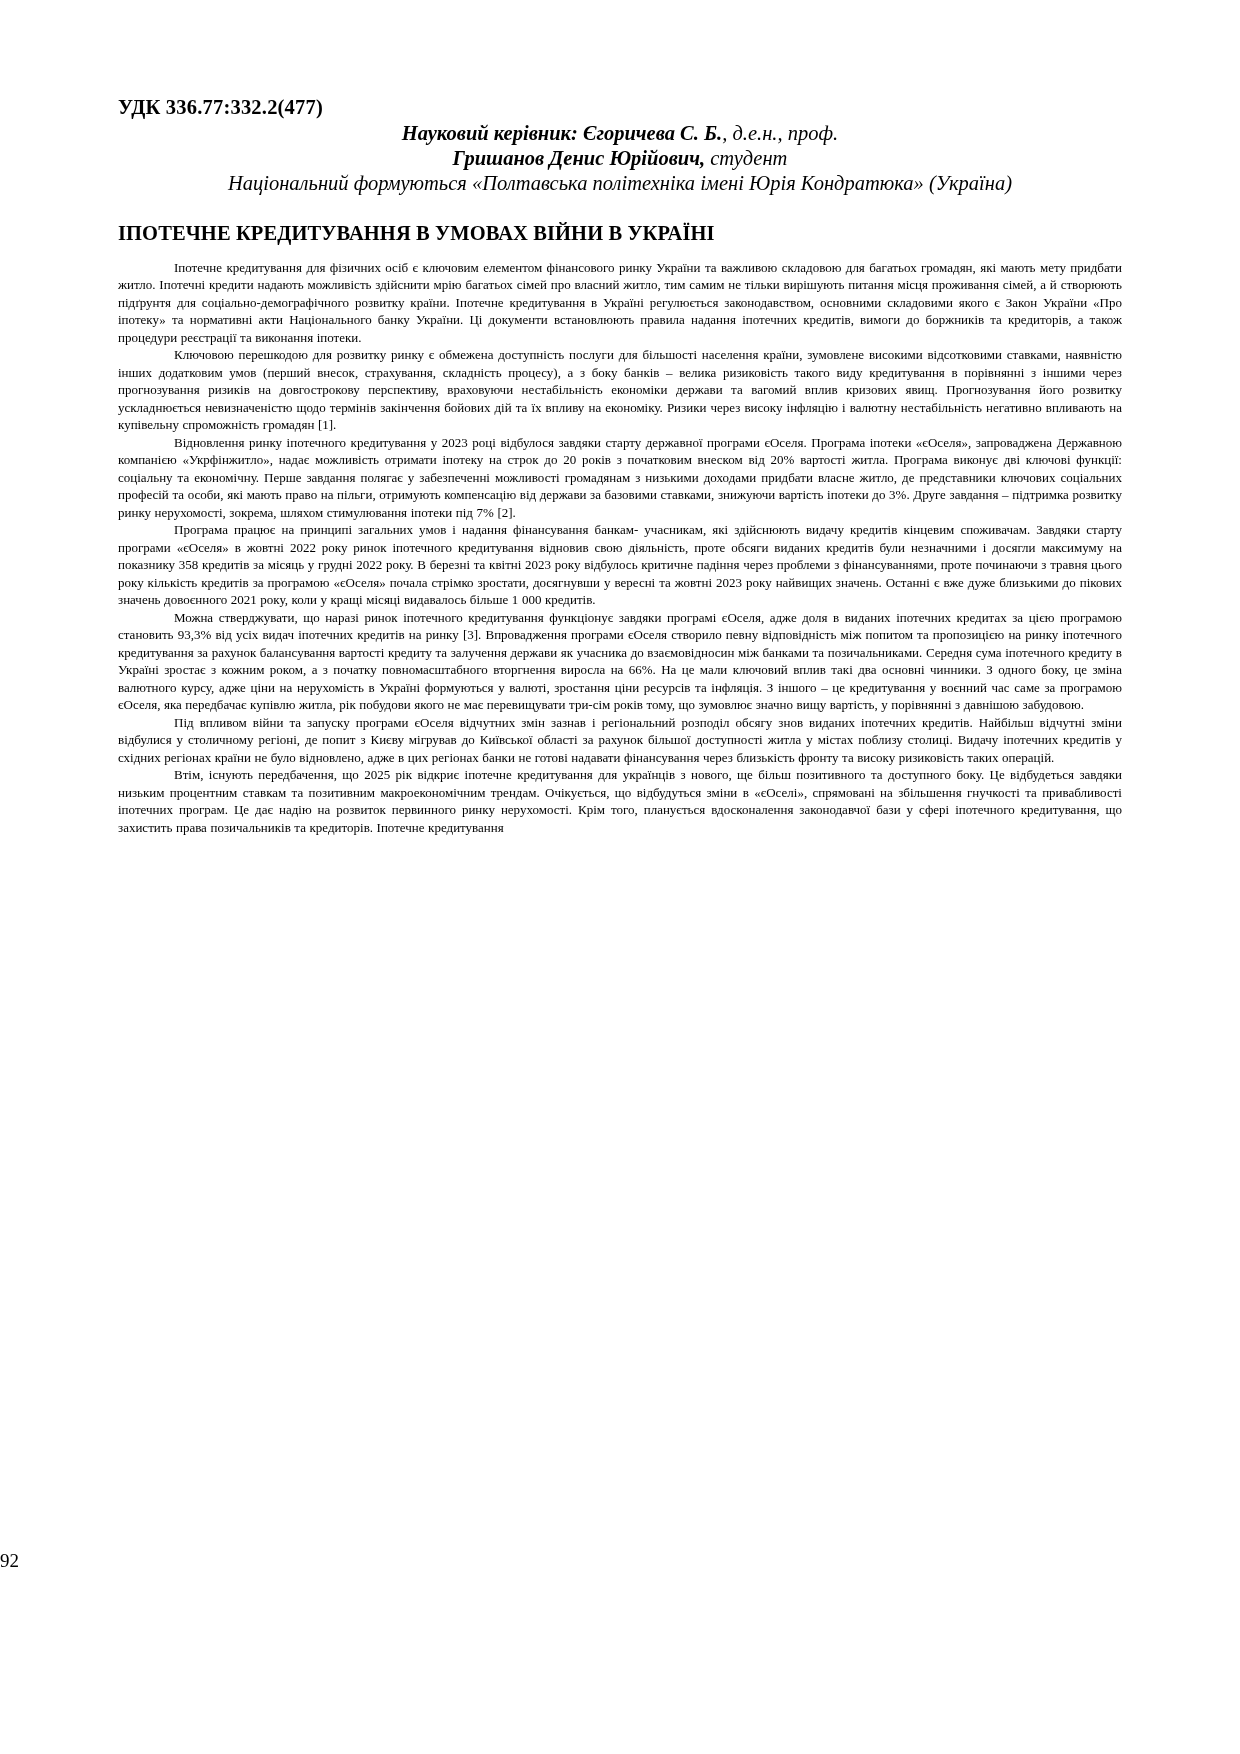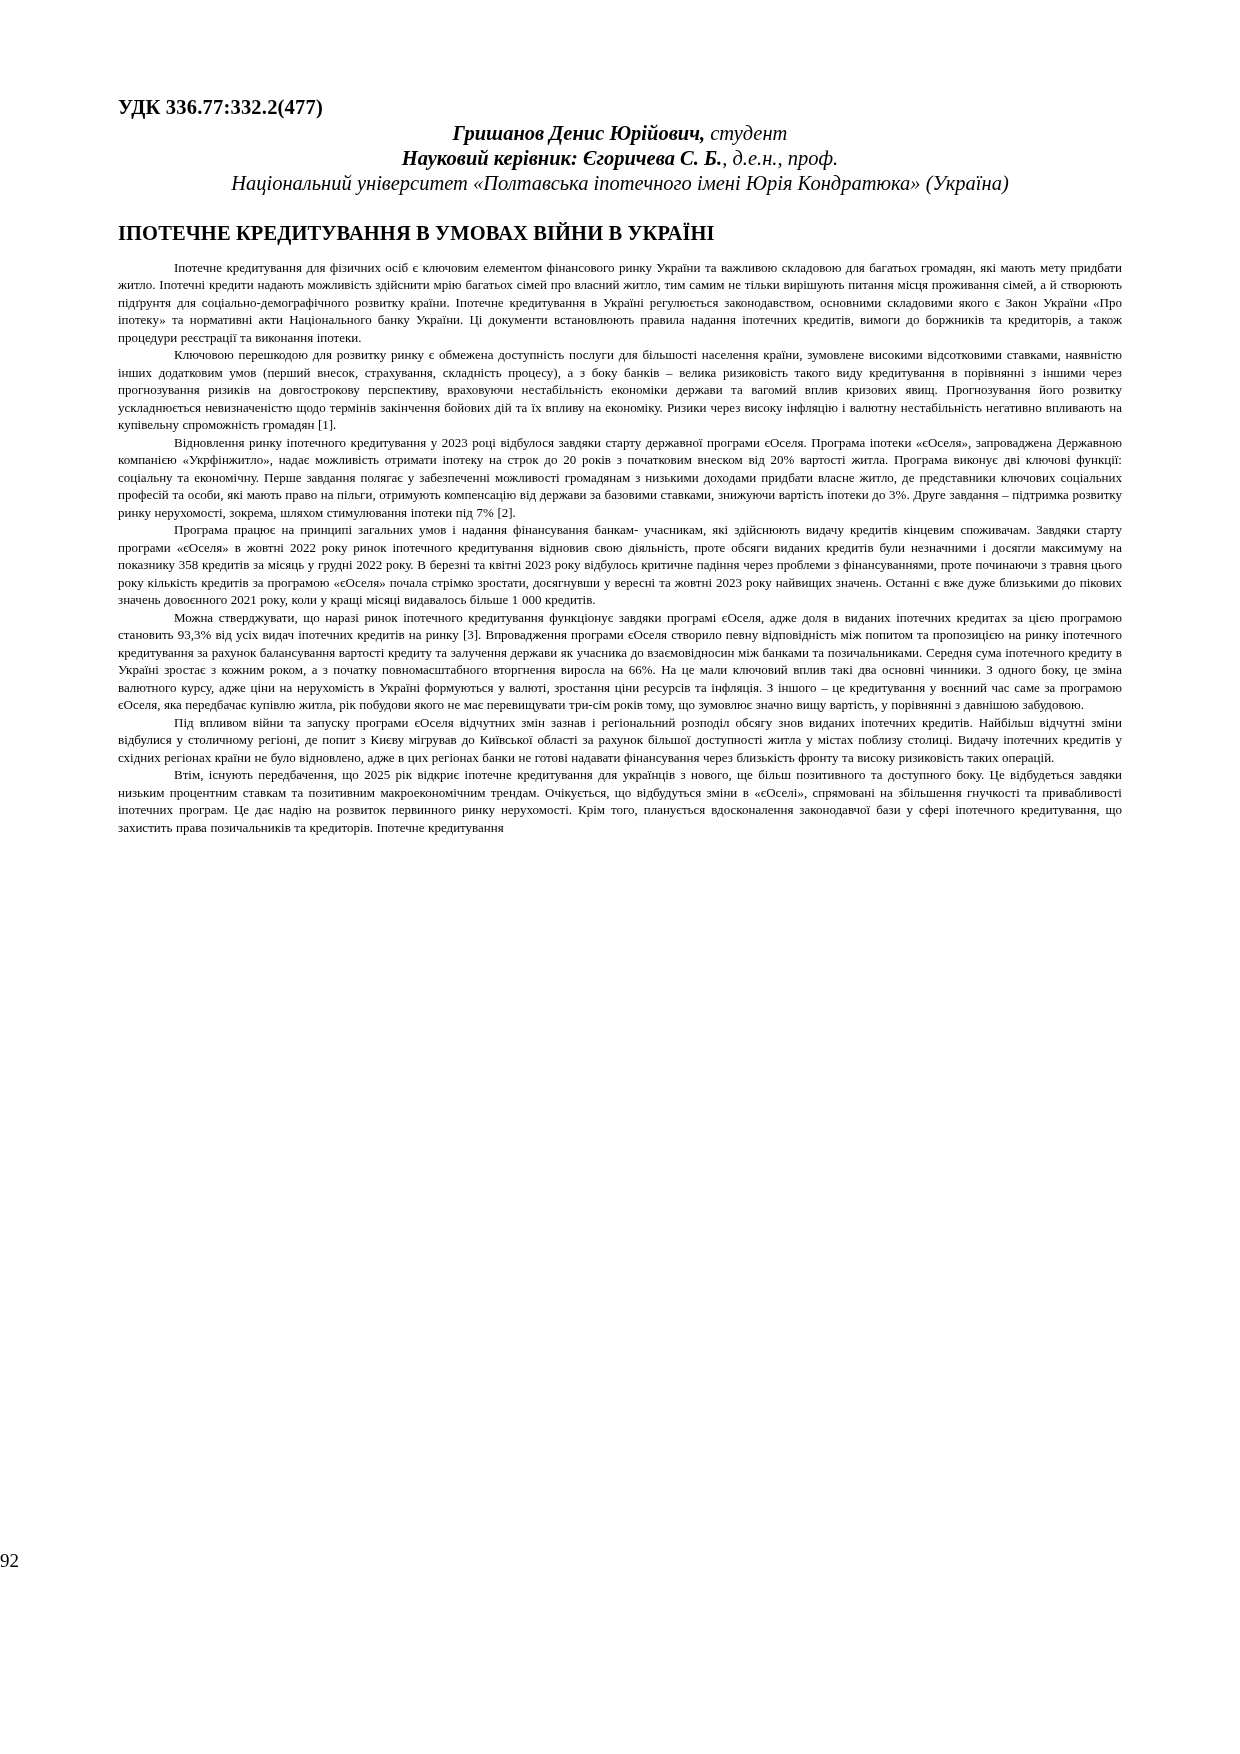--- a/index.html
+++ b/index.html
@@ -76,26 +76,26 @@
 </style>
 </head>
 <body>
 
 <div class="page">
 
   <div class="udc">УДК 336.77:332.2(477)</div>
 
   <div class="byline">
     <div>
+      <span class="supervisor-label">Науковий керівник: </span><span class="supervisor-name">Єгоричева С. Б.</span><span class="supervisor-degree">, д.е.н., проф.</span>
+    </div>
+    <div>
       <span class="author-name">Гришанов Денис Юрійович,</span><span class="author-role"> студент</span>
     </div>
-    <div>
-      <span class="supervisor-label">Науковий керівник: </span><span class="supervisor-name">Єгоричева С. Б.</span><span class="supervisor-degree">, д.е.н., проф.</span>
-    </div>
-    <div class="affiliation">Національний університет «Полтавська іпотечного імені Юрія Кондратюка» (Україна)</div>
+    <div class="affiliation">Національний формуються «Полтавська політехніка імені Юрія Кондратюка» (Україна)</div>
   </div>
 
   <div class="title">ІПОТЕЧНЕ КРЕДИТУВАННЯ В УМОВАХ ВІЙНИ В УКРАЇНІ</div>
 
   <div class="body-text">
     <p>Іпотечне кредитування для фізичних осіб є ключовим елементом фінансового ринку України та важливою складовою для багатьох громадян, які мають мету придбати житло. Іпотечні кредити надають можливість здійснити мрію багатьох сімей про власний житло, тим самим не тільки вирішують питання місця проживання сімей, а й створюють підґрунтя для соціально-демографічного розвитку країни. Іпотечне кредитування в Україні регулюється законодавством, основними складовими якого є Закон України «Про іпотеку» та нормативні акти Національного банку України. Ці документи встановлюють правила надання іпотечних кредитів, вимоги до боржників та кредиторів, а також процедури реєстрації та виконання іпотеки.</p>
     <p> Ключовою перешкодою для розвитку ринку є обмежена доступність послуги для більшості населення країни, зумовлене високими відсотковими ставками, наявністю інших додатковим умов (перший внесок, страхування, складність процесу), а з боку банків – велика ризиковість такого виду кредитування в порівнянні з іншими через прогнозування ризиків на довгострокову перспективу, враховуючи нестабільність економіки держави та вагомий вплив кризових явищ. Прогнозування його розвитку ускладнюється невизначеністю щодо термінів закінчення бойових дій та їх впливу на економіку. Ризики через високу інфляцію і валютну нестабільність негативно впливають на купівельну спроможність громадян [1].</p>
     <p>Відновлення ринку іпотечного кредитування у 2023 році відбулося завдяки старту державної програми єОселя. Програма іпотеки «єОселя», запроваджена Державною компанією «Укрфінжитло», надає можливість отримати іпотеку на строк до 20 років з початковим внеском від 20% вартості житла. Програма виконує дві ключові функції: соціальну та економічну. Перше завдання полягає у забезпеченні можливості громадянам з низькими доходами придбати власне житло, де представники ключових соціальних професій та особи, які мають право на пільги, отримують компенсацію від держави за базовими ставками, знижуючи вартість іпотеки до 3%. Друге завдання – підтримка розвитку ринку нерухомості, зокрема, шляхом стимулювання іпотеки під 7% [2].</p>
     <p>Програма працює на принципі загальних умов і надання фінансування банкам- учасникам, які здійснюють видачу кредитів кінцевим споживачам. Завдяки старту програми «єОселя» в жовтні 2022 року ринок іпотечного кредитування відновив свою діяльність, проте обсяги виданих кредитів були незначними і досягли максимуму на показнику 358 кредитів за місяць у грудні 2022 року. В березні та квітні 2023 року відбулось критичне падіння через проблеми з фінансуваннями, проте починаючи з травня цього року кількість кредитів за програмою «єОселя» почала стрімко зростати, досягнувши у вересні та жовтні 2023 року найвищих значень. Останні є вже дуже близькими до пікових значень довоєнного 2021 року, коли у кращі місяці видавалось більше 1 000 кредитів.</p>
     <p>Можна стверджувати, що наразі ринок іпотечного кредитування функціонує завдяки програмі єОселя, адже доля в виданих іпотечних кредитах за цією програмою становить 93,3% від усіх видач іпотечних кредитів на ринку [3]. Впровадження програми єОселя створило певну відповідність між попитом та пропозицією на ринку іпотечного кредитування за рахунок балансування вартості кредиту та залучення держави як учасника до взаємовідносин між банками та позичальниками. Середня сума іпотечного кредиту в Україні зростає з кожним роком, а з початку повномасштабного вторгнення виросла на 66%. На це мали ключовий вплив такі два основні чинники. З одного боку, це зміна валютного курсу, адже ціни на нерухомість в Україні формуються у валюті, зростання ціни ресурсів та інфляція. З іншого – це кредитування у воєнний час саме за програмою єОселя, яка передбачає купівлю житла, рік побудови якого не має перевищувати три-сім років тому, що зумовлює значно вищу вартість, у порівнянні з давнішою забудовою.</p>

